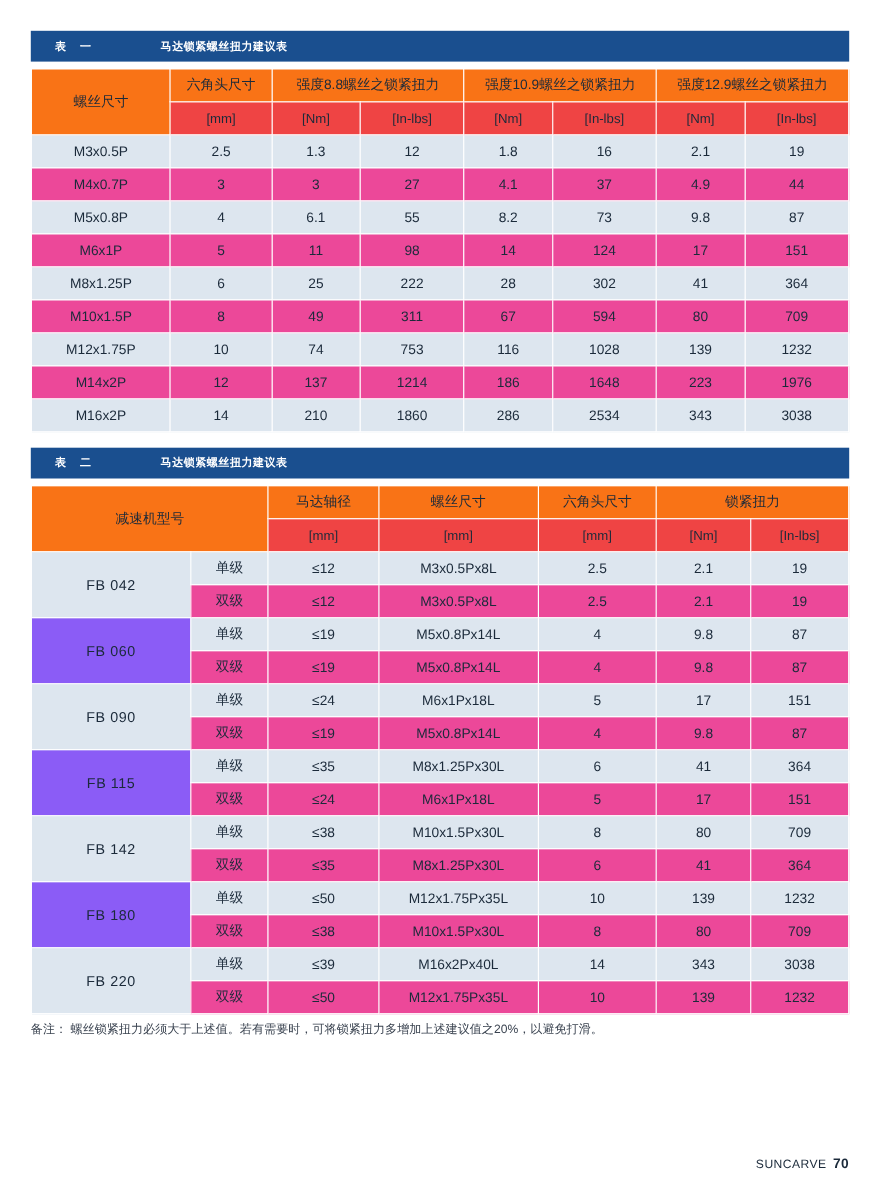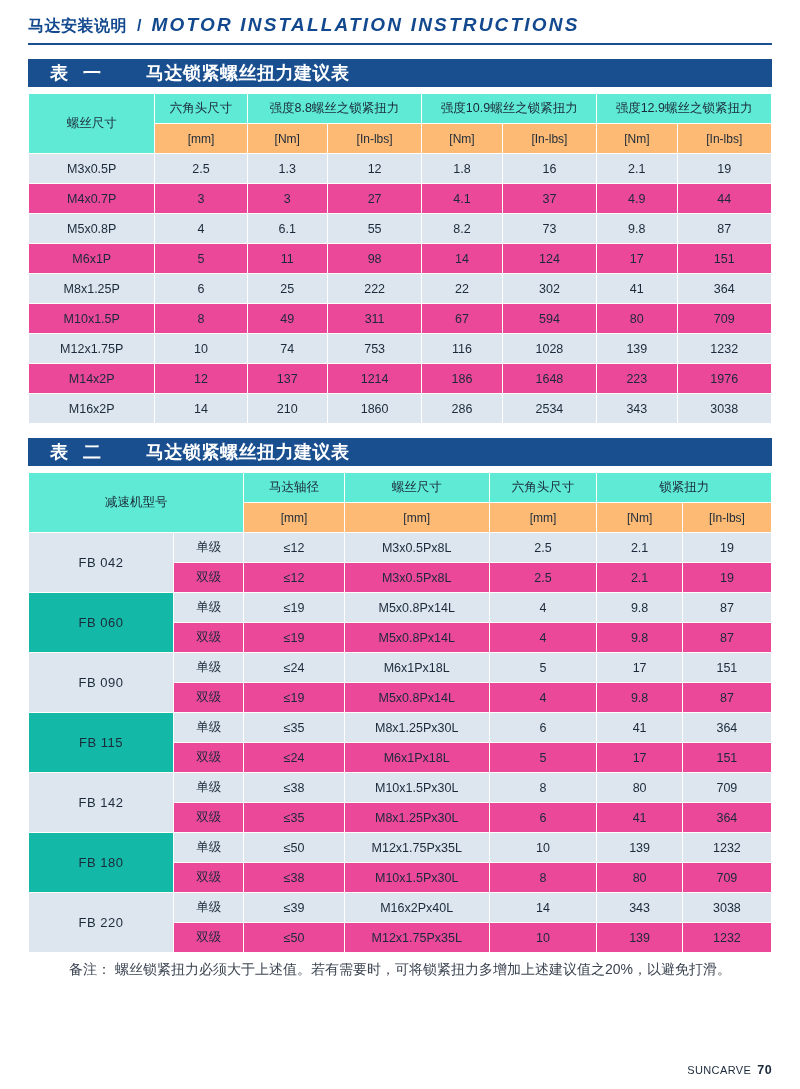--- a/index.html
+++ b/index.html
@@ -45,21 +45,21 @@
     font-style: italic;
   }
   
   .section-bar {
     margin-top: 14px;
     height: 28px;
     background: #1a4f8f;
     color: #ffffff;
     display: flex;
     align-items: center;
-    font-size: 18px;
+    font-size: 10px;
     font-weight: bold;
   }
   .section-bar .tag {
     width: 118px;
     padding-left: 22px;
     letter-spacing: 5px;
   }
   .section-bar .ttl {
     letter-spacing: 0.5px;
   }
@@ -72,63 +72,57 @@
   }
   td, th {
     border: 1px solid #ffffff;
     text-align: center;
     font-weight: normal;
     font-size: 12.5px;
     color: #1b2a3a;
     height: 30px;
     padding: 0 2px;
   }
-  .hdr { background: #5eead4; font-size: 12.5px; }
-  .hdr-unit { background: #fdba74; font-size: 12px; }
+  .hdr { background: #f97316; font-size: 12.5px; }
+  .hdr-unit { background: #ef4444; font-size: 12px; }
   .rowA { background: #dde6ef; }
   .rowB { background: #ec4899; }
   .lbl-a { background: #dde6ef; }
-  .lbl-b { background: #14b8a6; }
+  .lbl-b { background: #8b5cf6; }
   .t1 .firstcol { font-size: 12.5px; }
   
   .t2 td { height: 30px; }
   .t2 .model {
     font-size: 13px;
     letter-spacing: 0.5px;
   }
   .t2 .stage { font-size: 12.5px; }
   
   .footnote {
     margin-top: 7px;
-    font-size: 14px;
+    font-size: 11px;
     color: #3a4350;
     line-height: 1.4;
-    text-align: center;
   }
   .footer {
     position: absolute;
     right: 28px;
-    bottom: 12px;
+    bottom: 24px;
     font-size: 11px;
     color: #1b2a3a;
     letter-spacing: 0.4px;
   }
   .footer .brand { font-weight: normal; }
   .footer .pg { font-weight: bold; margin-left: 6px; font-size: 12.5px; }
 </style>
 </head>
 <body>
 
 <div class="page">
 
-  <div class="doc-header">
-    <span class="zh">马达安装说明</span>
-    <span class="sep">/</span>
-    <span class="en">MOTOR INSTALLATION INSTRUCTIONS</span>
-  </div>
 
   <div class="section-bar">
     <span class="tag">表 一</span>
     <span class="ttl">马达锁紧螺丝扭力建议表</span>
   </div>
 
   <table class="t1">
     <colgroup>
       <col style="width:16.2%">
       <col style="width:11.8%">
@@ -195,21 +189,21 @@
         <td>14</td>
         <td>124</td>
         <td>17</td>
         <td>151</td>
       </tr>
       <tr class="rowA">
         <td class="firstcol">M8x1.25P</td>
         <td>6</td>
         <td>25</td>
         <td>222</td>
-        <td>22</td>
+        <td>28</td>
         <td>302</td>
         <td>41</td>
         <td>364</td>
       </tr>
       <tr class="rowB">
         <td class="firstcol">M10x1.5P</td>
         <td>8</td>
         <td>49</td>
         <td>311</td>
         <td>67</td>

